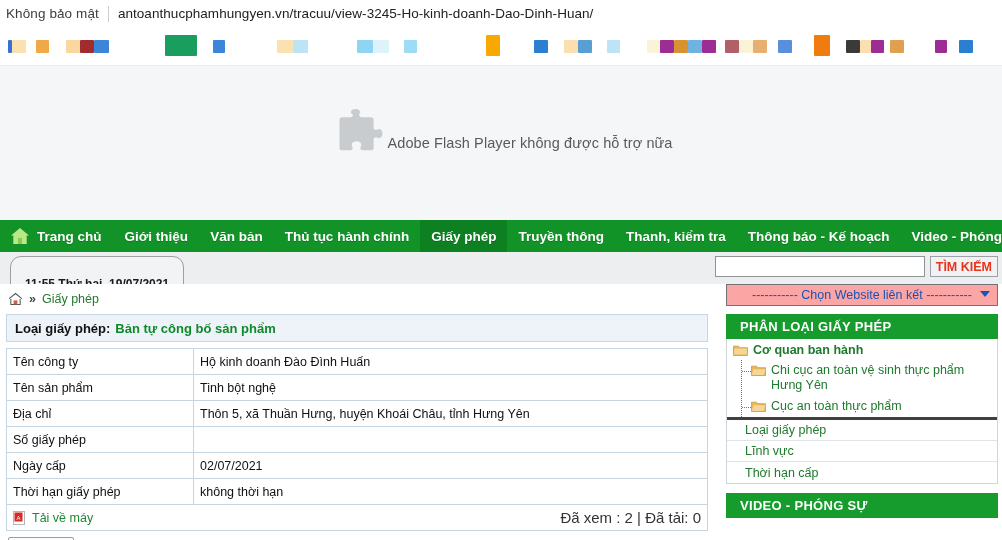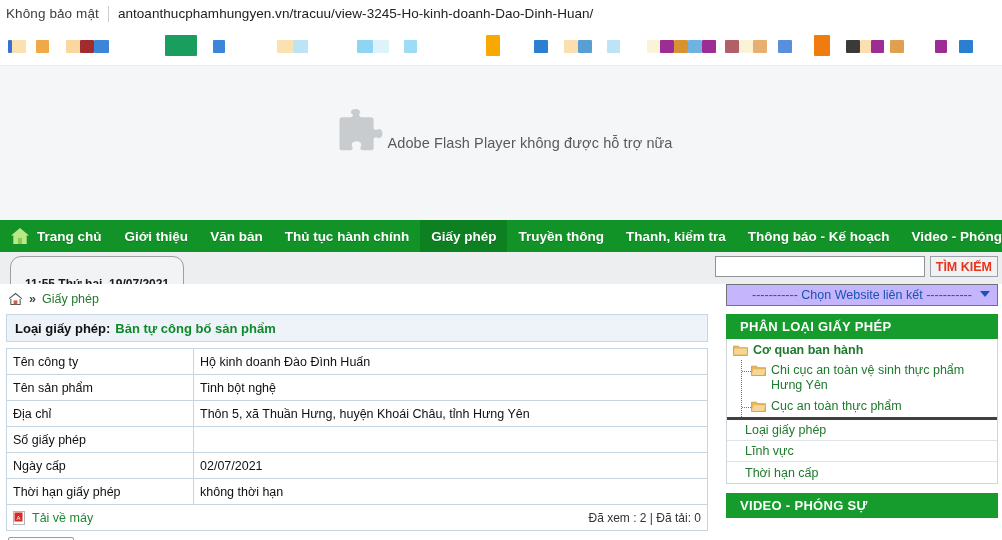--- a/index.html
+++ b/index.html
@@ -96,32 +96,32 @@
     vertical-align:middle;
   }
   td.k{width:174px;color:#111;}
   td.v{color:#1953b3;}
   td.v.plain{color:#111;}
   .dlrow td{padding:3px 6px;}
   .dlcell{display:flex;align-items:center;justify-content:space-between;}
   .dl-left{display:flex;align-items:center;}
   .pdf-ico{width:12px;height:14px;margin-right:7px;display:block;}
   .dl-text{color:#1f8a34;font-size:12.5px;}
-  .dl-stats{color:#333;font-size:12px;padding-left:8px;}
+  .dl-stats{color:#333;font-size:15px;padding-left:8px;}
 
   .backbtn{
     margin:6px 0 0 8px;height:22px;padding:0 9px;border:1px solid #9b9b9b;
     background:linear-gradient(#fdfdfd,#ebebeb);font-size:12.5px;color:#111;cursor:pointer;
     border-radius:2px;font-family:"Liberation Sans",sans-serif;
   }
 
   
   .rightcol{position:absolute;left:726px;top:0;width:272px;}
   .select-link{
-    width:272px;height:22px;border:1px solid #6f7276;background:#c4b5fd;
+    width:272px;height:22px;border:1px solid #6f7276;background:#fca5a5;
     font-size:12.5px;color:#1953b3;box-sizing:border-box;
     display:flex;align-items:center;justify-content:center;position:relative;
   }
   .select-caret{position:absolute;right:7px;top:6px;width:0;height:0;
     border-left:5px solid transparent;border-right:5px solid transparent;border-top:6px solid #1953b3;}
   .panel-head{
     margin-top:8px;width:272px;height:25px;background:#169c2c;
     display:flex;align-items:center;padding-left:14px;box-sizing:border-box;
     color:#fff;font-size:13px;font-weight:bold;letter-spacing:.3px;
   }

